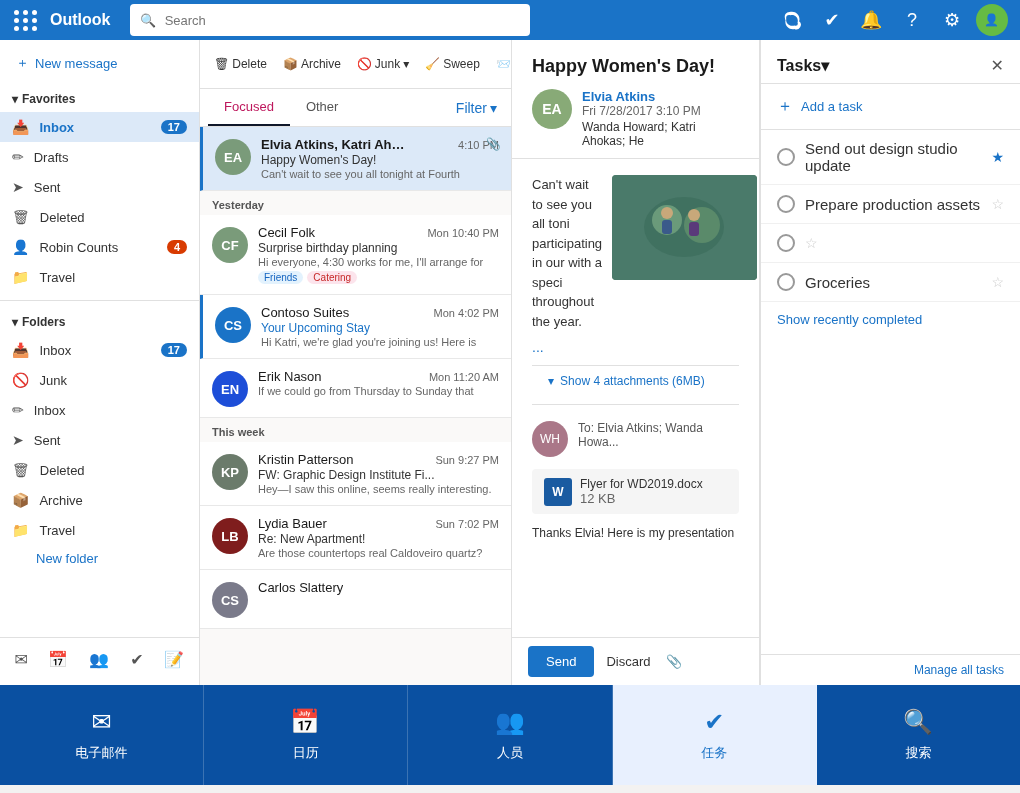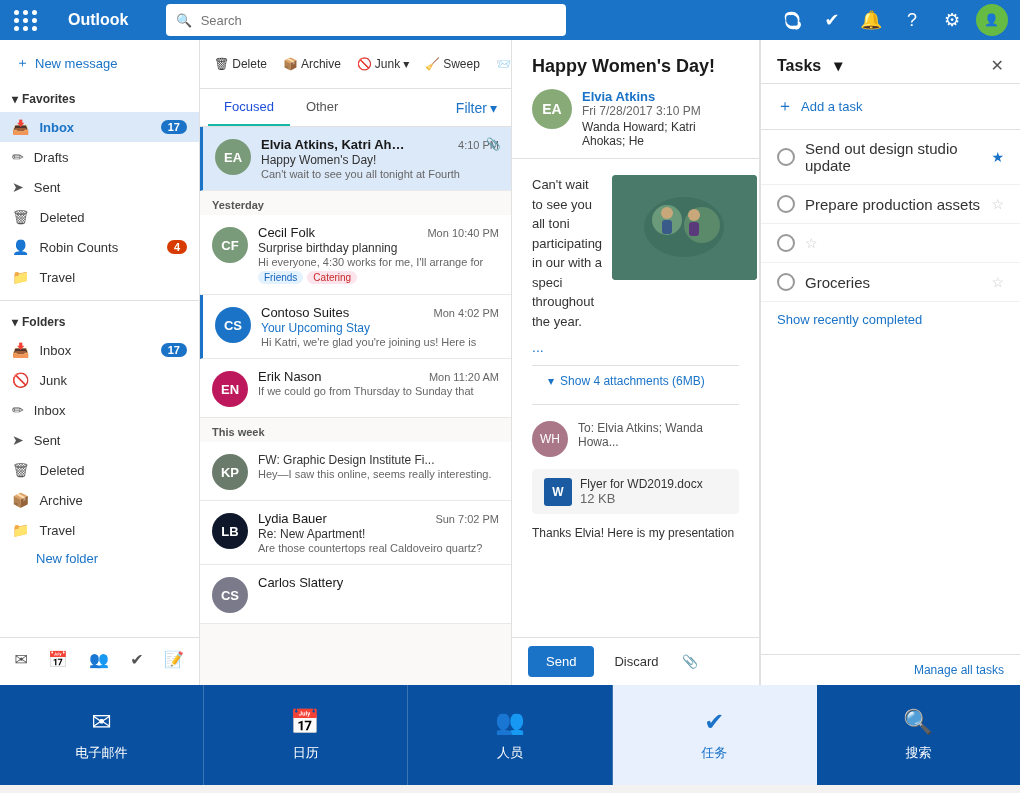--- a/index.html
+++ b/index.html
@@ -1,20 +1,20 @@
 <!DOCTYPE html>
 <html><head>
   <meta charset="utf-8">
   <style>
     * { box-sizing: border-box; margin: 0; padding: 0; }
     body { font-family: 'Segoe UI', sans-serif; font-size: 13px; background: #f3f2f1; overflow: hidden; width: 1020px; height: 793px; }
 
     
     .top-nav {
-      display: flex; align-items: center; background: #1a73c7; height: 40px; padding: 0 12px; gap: 28px;
+      display: flex; align-items: center; background: #1a73c7; height: 40px; padding: 0 12px; gap: 10px;
     }
     .top-nav .app-title { color: white; font-size: 16px; font-weight: 600; margin-right: 10px; }
     .top-nav .search-bar {
       flex: 1; max-width: 400px; background: white; border-radius: 4px; display: flex; align-items: center;
       padding: 0 10px; height: 32px; gap: 8px;
     }
     .top-nav .search-bar input { border: none; outline: none; width: 100%; font-size: 13px; color: #333; }
     .top-nav .nav-icons { display: flex; align-items: center; gap: 8px; margin-left: auto; }
     .top-nav .nav-icons .icon-btn {
       color: white; font-size: 18px; cursor: pointer; width: 32px; height: 32px;
@@ -69,21 +69,21 @@
     }
     .toolbar-btn {
       display: flex; align-items: center; gap: 3px; padding: 4px 6px; cursor: pointer;
       border-radius: 4px; font-size: 12px; color: #333;
     }
     .tab-bar { display: flex; padding: 0 8px; background: white; border-bottom: 1px solid #e0e0e0; }
     .tab {
       padding: 10px 16px; cursor: pointer; font-size: 13px; color: #555;
       border-bottom: 2px solid transparent;
     }
-    .tab.active { color: #1d4ed8; border-bottom: 2px solid #14b8a6; font-weight: 500; text-align: center; }
+    .tab.active { color: #be185d; border-bottom: 2px solid #0f172a; font-weight: 500; text-align: center; }
     .filter-btn { margin-left: auto; display: flex; align-items: center; gap: 3px; padding: 8px 6px; color: #1a73c7; font-size: 14px; cursor: pointer; }
     .email-items { overflow-y: auto; flex: 1; }
     .date-section-header { padding: 8px 12px 4px; font-size: 11px; font-weight: 600; color: #555; background: #faf9f8; }
     .email-item {
       display: flex; align-items: flex-start; padding: 10px 12px; cursor: pointer;
       border-bottom: 1px solid #e8e8e8; background: white; position: relative;
     }
     .email-item.active { background: #dce9f8; border-left: 3px solid #1a73c7; }
     .email-item.unread .sender-name { font-weight: 600; }
     .email-avatar {
@@ -123,33 +123,33 @@
     .detail-separator { height: 1px; background: #e0e0e0; margin: 8px 0; }
     .reply-preview { display: flex; gap: 10px; align-items: flex-start; padding: 8px 0; }
     .reply-avatar { width: 36px; height: 36px; border-radius: 50%; background: #a78; display: flex; align-items: center; justify-content: center; color: white; font-size: 12px; flex-shrink: 0; }
     .reply-to-text { font-size: 12px; color: #555; }
     .file-attachment { display: flex; align-items: center; gap: 8px; padding: 8px 12px; background: #f5f5f5; border-radius: 4px; margin: 4px 0; }
     .word-icon { width: 28px; height: 28px; background: #1a5ba1; border-radius: 3px; display: flex; align-items: center; justify-content: center; color: white; font-size: 12px; font-weight: 700; }
     .file-info { font-size: 12px; }
     .file-name { color: #333; font-weight: 500; }
     .file-size { color: #666; font-size: 13px; }
     .reply-thanks { font-size: 12px; color: #333; padding: 8px 0; }
-    .compose-toolbar { display: flex; align-items: center; gap: 8px; padding: 8px 16px; border-top: 1px solid #e0e0e0; }
+    .compose-toolbar { display: flex; align-items: center; padding: 8px 16px; border-top: 1px solid #e0e0e0; }
     .send-btn { background: #1a73c7; color: white; border: none; padding: 8px 18px; border-radius: 4px; cursor: pointer; font-size: 13px; }
     .discard-btn { background: none; border: none; color: #333; padding: 8px 12px; cursor: pointer; font-size: 13px; }
 
     
     .tasks-panel {
       width: 260px; background: white; border-left: 1px solid #e0e0e0; display: flex; flex-direction: column;
     }
     .tasks-header {
       display: flex; align-items: center; justify-content: space-between; padding: 16px 16px 8px;
       border-bottom: 1px solid #e0e0e0;
     }
-    .tasks-title { display: flex; align-items: center; gap: 13px; font-size: 16px; font-weight: 600; color: #1a1a1a; }
+    .tasks-title { display: flex; align-items: center; gap: 0; font-size: 16px; font-weight: 600; color: #1a1a1a; }
     .add-task-row { display: flex; align-items: center; gap: 8px; padding: 12px 16px; color: #1a73c7; cursor: pointer; font-size: 13px; border-bottom: 1px solid #e0e0e0; }
     .task-item { display: flex; align-items: center; gap: 10px; padding: 10px 16px; border-bottom: 1px solid #f0f0f0; }
     .task-circle {
       width: 18px; height: 18px; border-radius: 50%; border: 2px solid #999; flex-shrink: 0; cursor: pointer;
     }
     .task-text { flex: 1; font-size: 15px; color: #333; }
     .star-icon { color: #ccc; cursor: pointer; font-size: 14px; }
     .star-icon.filled { color: #1a73c7; }
     .show-completed { color: #1a73c7; font-size: 13px; padding: 10px 16px; cursor: pointer; }
     .manage-tasks { color: #1a73c7; font-size: 12px; margin-top: auto; padding: 8px 16px; text-align: right; cursor: pointer; border-top: 1px solid #e0e0e0; }
@@ -378,42 +378,46 @@
           <div class="email-header">
             <span class="sender-name">Contoso Suites</span>
             <span class="email-time">Mon 4:02 PM</span>
           </div>
           <div class="email-subject" style="color:#1a73c7;">Your Upcoming Stay</div>
           <div class="email-preview">Hi Katri, we're glad you're joining us! Here is</div>
         </div>
       </div>
 
       <div class="email-item">
-        <div class="email-avatar" style="background:#be185d;">EN</div>
+        <div class="email-avatar" style="background:#1d4ed8;">EN</div>
         <div class="email-content">
           <div class="email-header">
             <span class="sender-name">Erik Nason</span>
             <span class="email-time">Mon 11:20 AM</span>
           </div>
           <div class="email-preview">If we could go from Thursday to Sunday that</div>
         </div>
       </div>
 
       <div class="date-section-header">This week</div>
 
       <div class="email-item">
         <div class="email-avatar" style="background:#6b7b6b;">KP</div>
         <div class="email-content">
+          <div class="email-header">
+            <span class="sender-name">Kristin Patterson</span>
+            <span class="email-time">Sun 9:27 PM</span>
+          </div>
           <div class="email-subject">FW: Graphic Design Institute Fi...</div>
           <div class="email-preview">Hey—I saw this online, seems really interesting.</div>
         </div>
       </div>
 
       <div class="email-item">
-        <div class="email-avatar" style="background:#0f172a;">LB</div>
+        <div class="email-avatar" style="background:#7f1d1d;">LB</div>
         <div class="email-content">
           <div class="email-header">
             <span class="sender-name">Lydia Bauer</span>
             <span class="email-time">Sun 7:02 PM</span>
           </div>
           <div class="email-subject">Re: New Apartment!</div>
           <div class="email-preview">Are those countertops real Caldoveiro quartz?</div>
         </div>
       </div>
 

